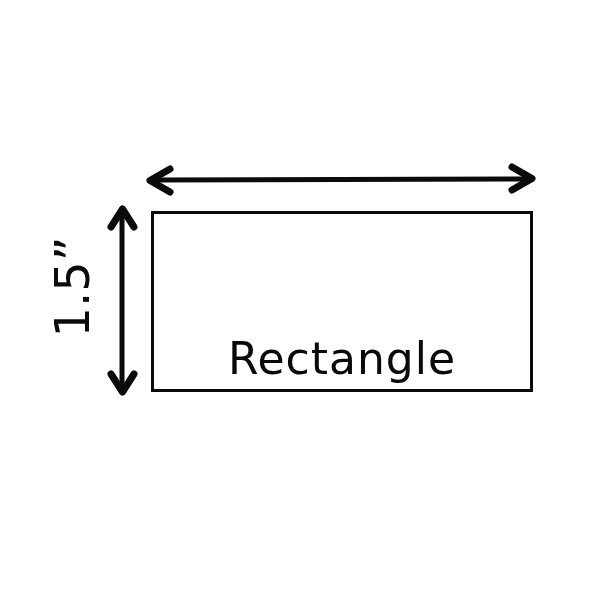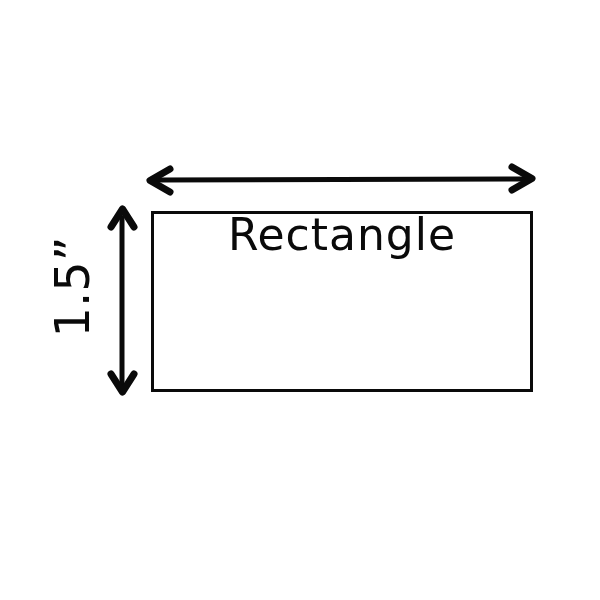--- a/index.html
+++ b/index.html
@@ -30,21 +30,21 @@
   .rect-shape {
     position: absolute;
     left: 151px;
     top: 211px;
     width: 382px;
     height: 181px;
     box-sizing: border-box;
     border: 3px solid #0a0a0a;
     background: #ffffff;
     display: flex;
-    align-items: flex-start;
+    align-items: flex-end;
     justify-content: center;
   }
   .rect-label {
     font-size: 44px;
     color: #0a0a0a;
     letter-spacing: 1px;
     transform: translateY(-5px);
     white-space: nowrap;
   }
   .height-label {

